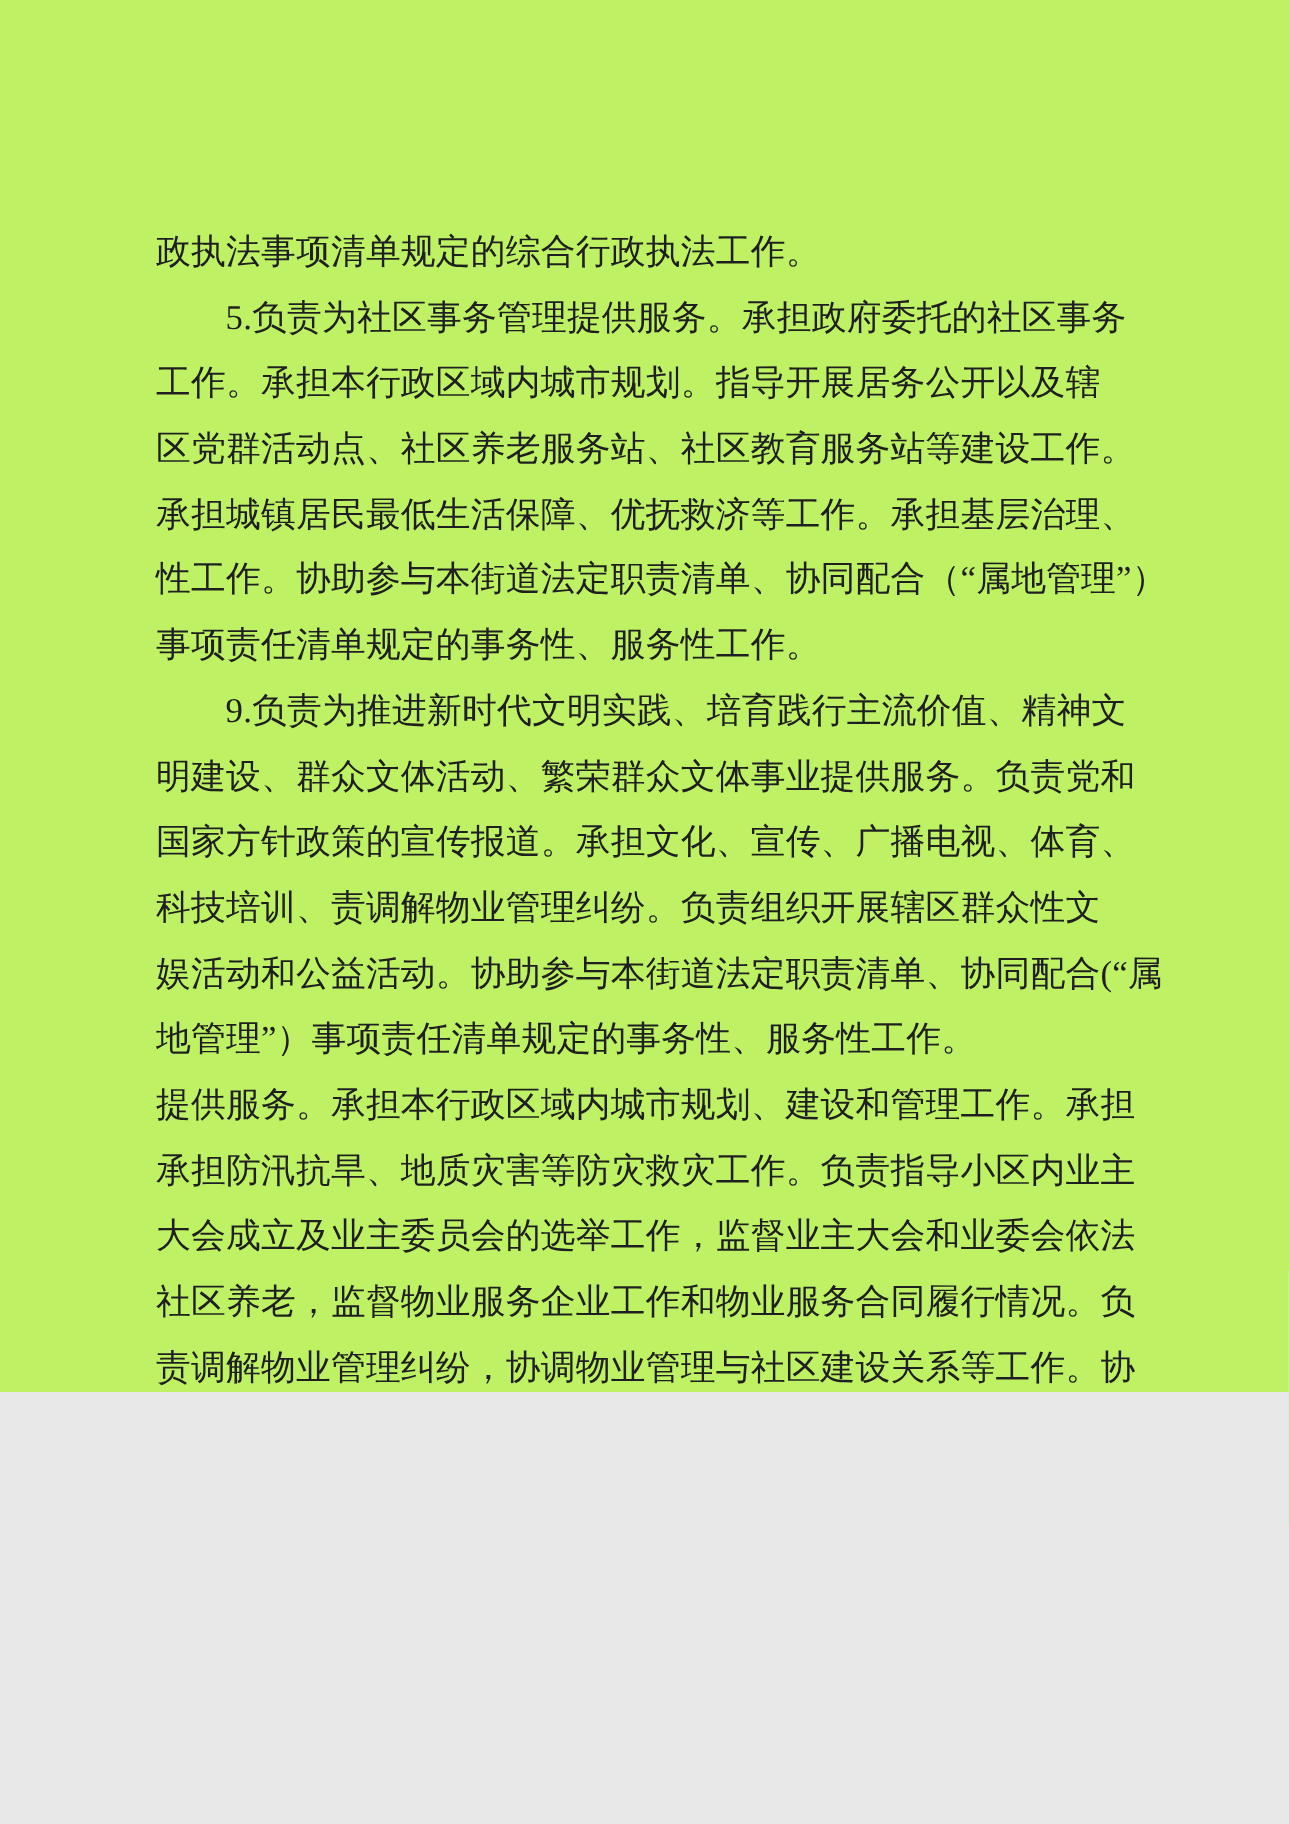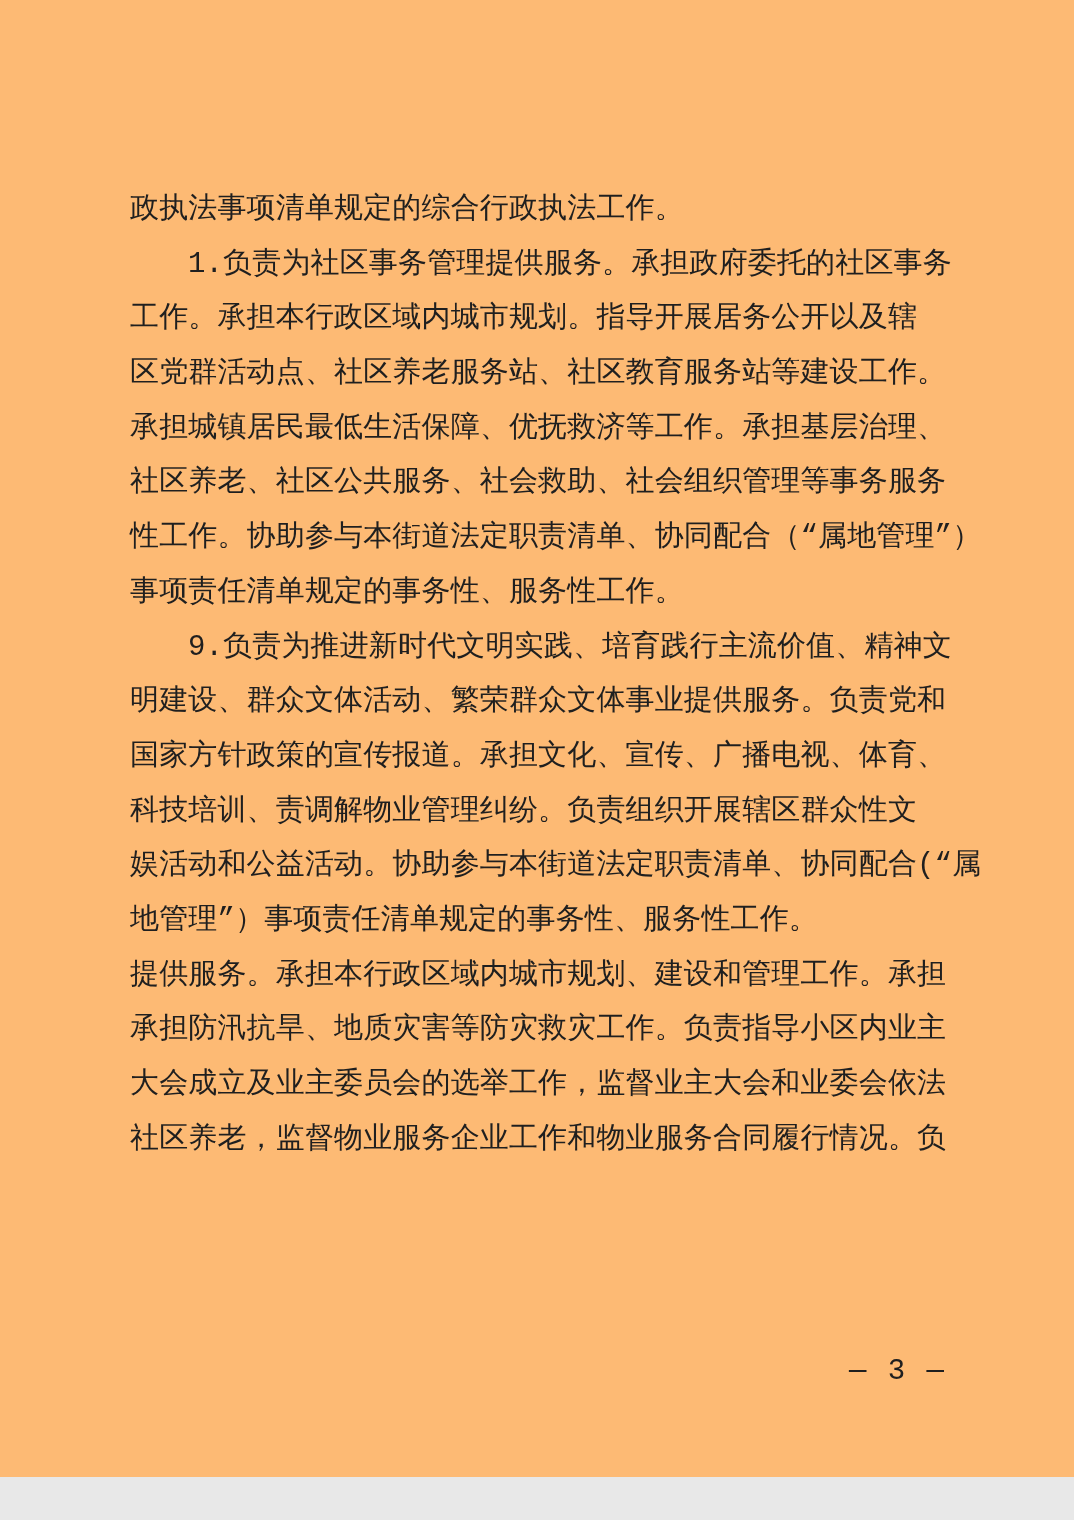--- a/index.html
+++ b/index.html
@@ -3,25 +3,25 @@
 <meta charset="utf-8">
 <style>
   html, body {
     margin: 0;
     padding: 0;
     background: #e8e8e8;
   }
   .page {
     position: relative;
     width: 1074px;
-    height: 1477px;
+    height: 1160px;
     margin: 0 auto;
-    background: #fdba74;
+    background: #bef264;
     overflow: hidden;
-    font-family: Liberation Mono, monospace;
+    font-family: Liberation Serif, serif;
   }
   .text-block {
     position: absolute;
     left: 130px;
     top: 183px;
     width: 818px;
   }
   .line {
     font-size: 29px;
     line-height: 54.7px;
@@ -44,32 +44,32 @@
     letter-spacing: 2px;
     white-space: nowrap;
   }
 </style>
 </head>
 <body>
 
 <div class="page">
   <div class="text-block" id="document-body">
       <div class="line">政执法事项清单规定的综合行政执法工作。</div>
-      <div class="line indent">1.负责为社区事务管理提供服务。承担政府委托的社区事务</div>
+      <div class="line indent">5.负责为社区事务管理提供服务。承担政府委托的社区事务</div>
       <div class="line">工作。承担本行政区域内城市规划。指导开展居务公开以及辖</div>
       <div class="line">区党群活动点、社区养老服务站、社区教育服务站等建设工作。</div>
       <div class="line">承担城镇居民最低生活保障、优抚救济等工作。承担基层治理、</div>
-      <div class="line">社区养老、社区公共服务、社会救助、社会组织管理等事务服务</div>
       <div class="line">性工作。协助参与本街道法定职责清单、协同配合（“属地管理”）</div>
       <div class="line">事项责任清单规定的事务性、服务性工作。</div>
       <div class="line indent">9.负责为推进新时代文明实践、培育践行主流价值、精神文</div>
       <div class="line">明建设、群众文体活动、繁荣群众文体事业提供服务。负责党和</div>
       <div class="line">国家方针政策的宣传报道。承担文化、宣传、广播电视、体育、</div>
       <div class="line">科技培训、责调解物业管理纠纷。负责组织开展辖区群众性文</div>
       <div class="line">娱活动和公益活动。协助参与本街道法定职责清单、协同配合(“属</div>
       <div class="line">地管理”）事项责任清单规定的事务性、服务性工作。</div>
       <div class="line">提供服务。承担本行政区域内城市规划、建设和管理工作。承担</div>
       <div class="line">承担防汛抗旱、地质灾害等防灾救灾工作。负责指导小区内业主</div>
       <div class="line">大会成立及业主委员会的选举工作，监督业主大会和业委会依法</div>
       <div class="line">社区养老，监督物业服务企业工作和物业服务合同履行情况。负</div>
+      <div class="line">责调解物业管理纠纷，协调物业管理与社区建设关系等工作。协</div>
     </div>
   <div class="page-number">— 3 —</div>
 </div>
 
 </body></html>

